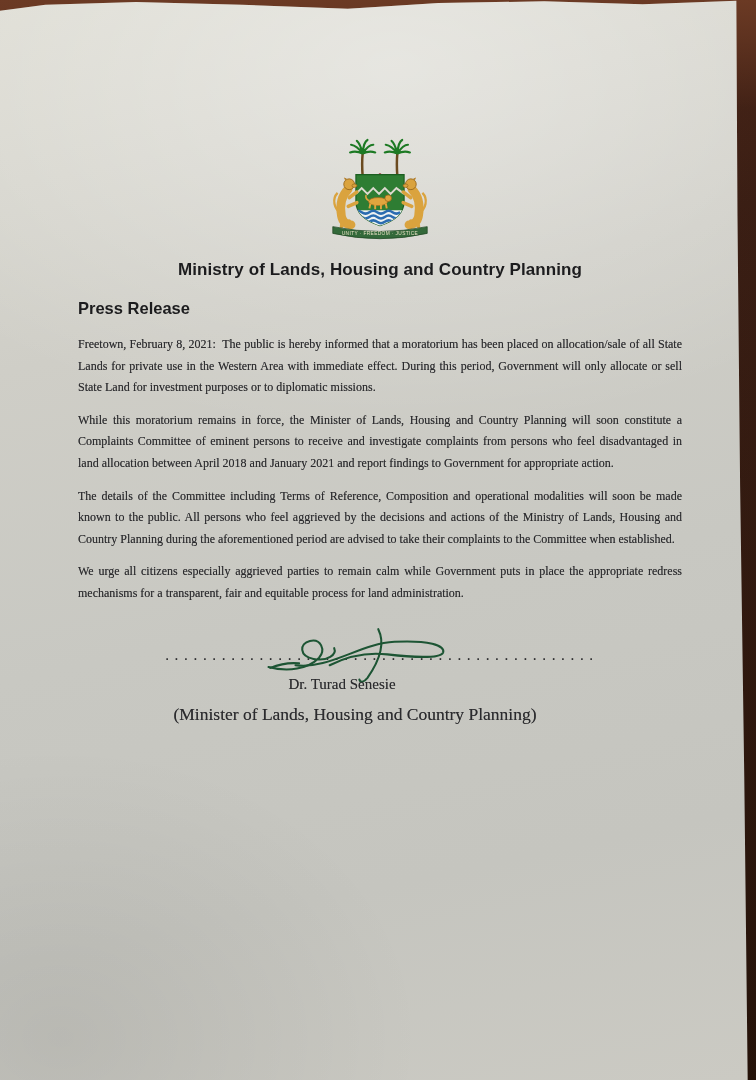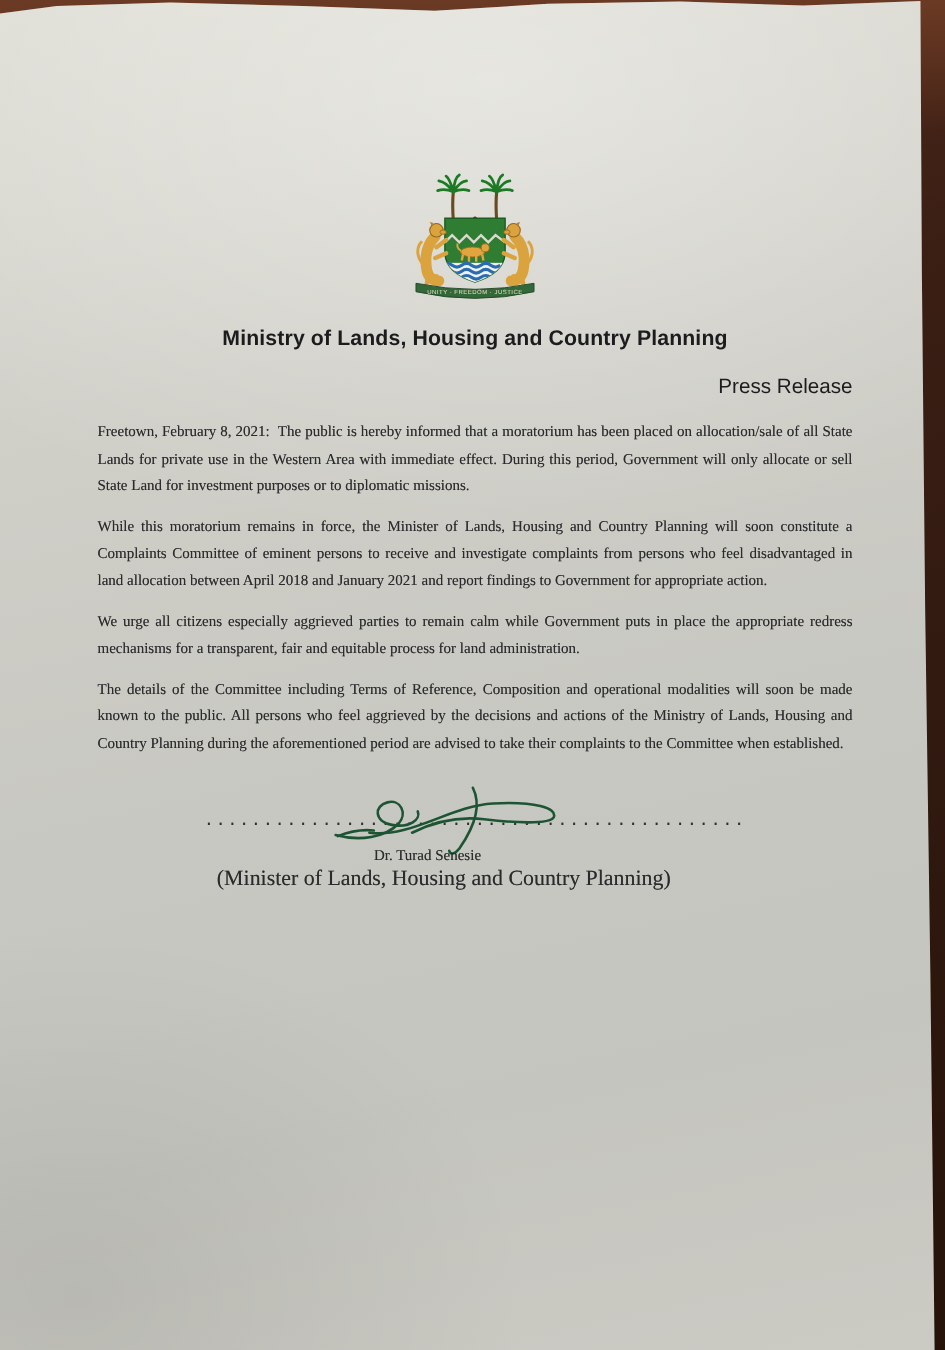--- a/index.html
+++ b/index.html
@@ -43,23 +43,23 @@
     text-align: center;
     font-family: "Liberation Sans", sans-serif;
     font-weight: 700;
     font-size: 17px;
     line-height: 20px;
     letter-spacing: 0.1px;
     color: #1c1c1e;
   }
   .doc-subtitle {
     margin-top: 18px;
-    text-align: right;
+    text-align: left;
     font-family: "Liberation Sans", sans-serif;
-    font-weight: 400;
+    font-weight: 700;
     font-size: 16.5px;
     line-height: 20px;
     color: #1c1c1e;
   }
   .body-text { margin-top: 16px; }
   .body-text p {
     font-family: "Liberation Serif", serif;
     font-size: 12px;
     line-height: 21.6px;
     text-align: justify;
@@ -90,27 +90,28 @@
     left: 50%;
     transform: translateX(-54%);
     width: 268px;
     height: 72px;
     pointer-events: none;
   }
   .sig-name {
     position: relative;
     left: -38px;
     margin-top: 12px;
-    font-size: 12px;
+    font-size: 15px;
     color: #2b2b2e;
     text-shadow: 0 0 0.5px rgba(43,43,46,0.55);
   }
   .sig-role {
     position: relative;
     left: -25px;
+    margin-top: 11px;
     font-size: 17.5px;
     color: #2b2b2e;
     text-shadow: 0 0 0.5px rgba(43,43,46,0.55);
   }
 </style>
 </head>
 <body>
 
 <div class="scene">
   <div class="paper">
@@ -184,22 +185,22 @@
           </g>
         </svg>
       </div>
 
       <div class="doc-title">Ministry of Lands, Housing and Country Planning</div>
       <div class="doc-subtitle">Press Release</div>
 
       <div class="body-text">
         <p>Freetown, February 8, 2021:&nbsp; The public is hereby informed that a moratorium has been placed on allocation/sale of all State Lands for private use in the Western Area with immediate effect. During this period, Government will only allocate or sell State Land for investment purposes or to diplomatic missions.</p>
         <p>While this moratorium remains in force, the Minister of Lands, Housing and Country Planning will soon constitute a Complaints Committee of eminent persons to receive and investigate complaints from persons who feel disadvantaged in land allocation between April 2018 and January 2021 and report findings to Government for appropriate action.</p>
+        <p>The details of the Committee including Terms of Reference, Composition and operational modalities will soon be made known to the public. All persons who feel aggrieved by the decisions and actions of the Ministry of Lands, Housing and Country Planning during the aforementioned period are advised to take their complaints to the Committee when established.</p>
         <p>We urge all citizens especially aggrieved parties to remain calm while Government puts in place the appropriate redress mechanisms for a transparent, fair and equitable process for land administration.</p>
-        <p>The details of the Committee including Terms of Reference, Composition and operational modalities will soon be made known to the public. All persons who feel aggrieved by the decisions and actions of the Ministry of Lands, Housing and Country Planning during the aforementioned period are advised to take their complaints to the Committee when established.</p>
       </div>
 
       <div class="sig-block">
         <span class="sig-dots">..............................................</span>
         <svg class="sig-svg" viewBox="0 0 280 80">
           <g fill="none" stroke="#1d5534" stroke-width="2.3" stroke-linecap="round">
             <path d="M28,60 C50,66 72,62 84,50 C92,41 86,28 74,31 C62,34 62,48 78,51 C94,54 104,46 101,39"></path>
             <path d="M58,58 C95,63 130,34 168,32 C205,30 225,36 222,44 C219,51 185,49 160,46 C135,43 112,50 96,58"></path>
             <path d="M150,18 C158,34 152,52 138,72 C134,77 130,78 129,74"></path>
             <path d="M30,61 C40,57 52,55 62,56"></path>

